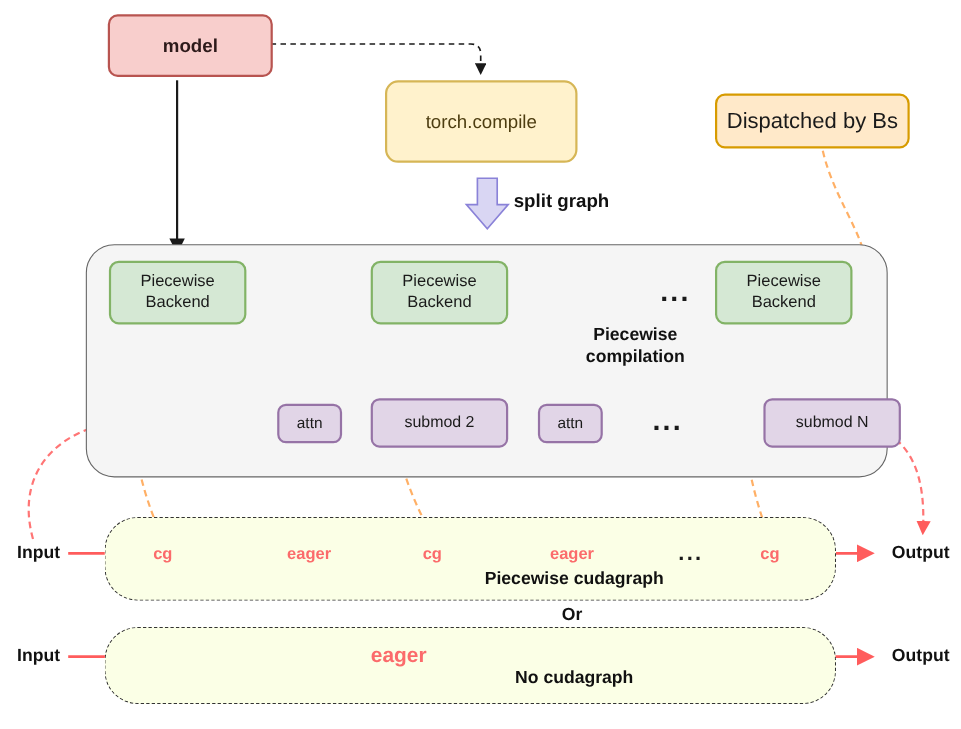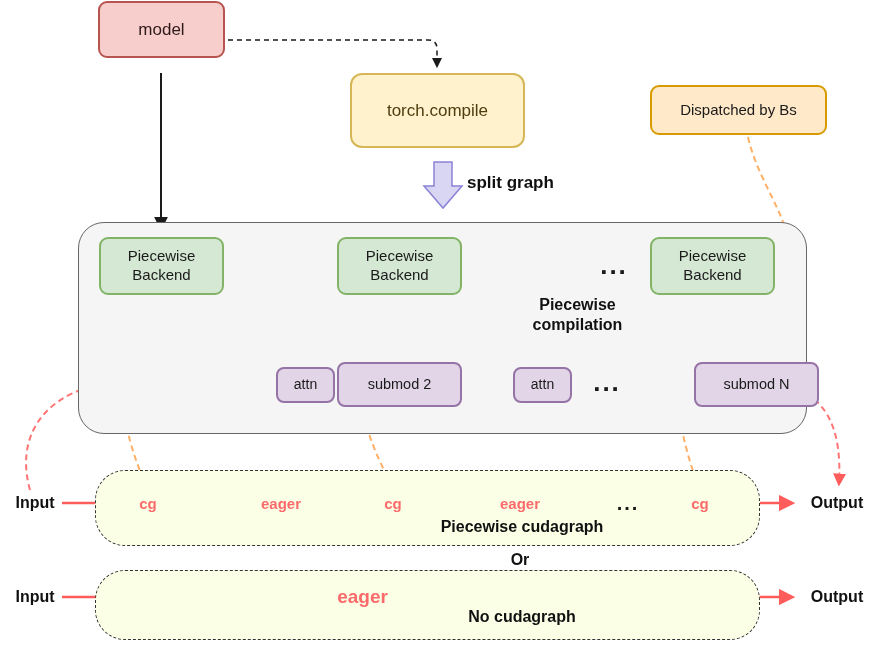--- a/index.html
+++ b/index.html
@@ -7,25 +7,25 @@
     position:relative;width:874px;height:663px;background:#ffffff;
     font-family:"Liberation Sans", sans-serif;color:#1a1a1a;overflow:hidden;
   }
   .wires{position:absolute;left:0;top:0;width:874px;height:663px;pointer-events:none;}
   .box{
     position:absolute;box-sizing:border-box;display:flex;align-items:center;justify-content:center;
     text-align:center;line-height:1.25;
   }
   .node-model{background:#f8cecc;border:2px solid #b85450;border-radius:9px;font-size:17px;color:#2d1a1a;}
   .node-compile{background:#fff2cc;border:2px solid #d6b656;border-radius:12px;font-size:17px;color:#4d3d10;}
-  .node-dispatch{background:#ffe9c9;border:2px solid #d79b00;border-radius:9px;font-size:15px;color:#1a1a1a;}
+  .node-dispatch{background:#ffe9c9;border:2px solid #d79b00;border-radius:9px;font-size:20px;color:#1a1a1a;}
   .container-gray{background:#f5f5f5;border:1.5px solid #666666;border-radius:26px;}
   .node-backend{background:#d5e8d4;border:2px solid #82b366;border-radius:9px;font-size:15px;color:#1a1a1a;padding:4px;}
   .node-submod{background:#e1d5e7;border:2px solid #9673a6;border-radius:8px;font-size:14.5px;color:#1a1a1a;}
-  .node-attn{background:#e1d5e7;border:2px solid #9673a6;border-radius:8px;font-size:14px;color:#1a1a1a;margin-left:24px;}
+  .node-attn{background:#e1d5e7;border:2px solid #9673a6;border-radius:8px;font-size:14px;color:#1a1a1a;}
   .dots{font-weight:bold;font-size:26px;letter-spacing:2px;color:#1a1a1a;}
   .bold-label{font-weight:bold;font-size:16px;color:#111;}
   .split-label{position:absolute;font-weight:bold;font-size:17px;color:#111;white-space:nowrap;}
   .container-cuda{background:#fbffe6;border:1.5px dashed #333;border-radius:30px;}
   .flow-item{position:absolute;text-align:center;font-weight:bold;font-size:15px;color:#fb6b6b;}
   .flow-dots{position:absolute;text-align:center;font-weight:bold;font-size:20px;letter-spacing:2px;color:#1a1a1a;}
   .io-label{position:absolute;text-align:center;font-weight:bold;font-size:16px;color:#111;}
   .inner-label{position:absolute;text-align:center;font-weight:bold;font-size:16px;color:#111;}
   .eager-big{position:absolute;text-align:center;font-weight:bold;font-size:19px;color:#fb6b6b;}
 </style>
@@ -77,21 +77,21 @@
     <path d="M 320 503 L 368 503" fill="none" stroke="#ff5c5c" stroke-width="2.5" marker-end="url(#m-red)"></path>
     <path d="M 416 503 L 479 503" fill="none" stroke="#ff5c5c" stroke-width="2.5" marker-end="url(#m-red)"></path>
     <path d="M 557 503 L 597 503" fill="none" stroke="#ff5c5c" stroke-width="2.5" marker-end="url(#m-red)"></path>
     <path d="M 657 503 L 675 503" fill="none" stroke="#ff5c5c" stroke-width="2.5" marker-end="url(#m-red)"></path>
     <path d="M 722 503 L 792 503" fill="none" stroke="#ff5c5c" stroke-width="2.5" marker-end="url(#m-red)"></path>
 
     <path d="M 62 597 L 310 597" fill="none" stroke="#ff5c5c" stroke-width="2.5" marker-end="url(#m-red)"></path>
     <path d="M 412 597 L 792 597" fill="none" stroke="#ff5c5c" stroke-width="2.5" marker-end="url(#m-red)"></path>
   </svg>
 
-  <div class="box node-model" style="left:98px;top:1px;width:127px;height:57px;">model</div>
+  <div class="box node-model" style="left:98px;top:13px;width:150px;height:57px;font-weight:bold;">model</div>
 
   <div class="box node-compile" style="left:350px;top:73px;width:175px;height:75px;">torch.compile</div>
 
   <div class="box node-dispatch" style="left:650px;top:85px;width:177px;height:50px;">Dispatched by Bs</div>
 
   <div class="split-label" style="left:467px;top:173px;">split graph</div>
 
   <div class="box container-gray" style="left:78px;top:222px;width:729px;height:212px;"></div>
 
   <div class="box node-backend" style="left:99px;top:237px;width:125px;height:58px;">Piecewise Backend</div>

